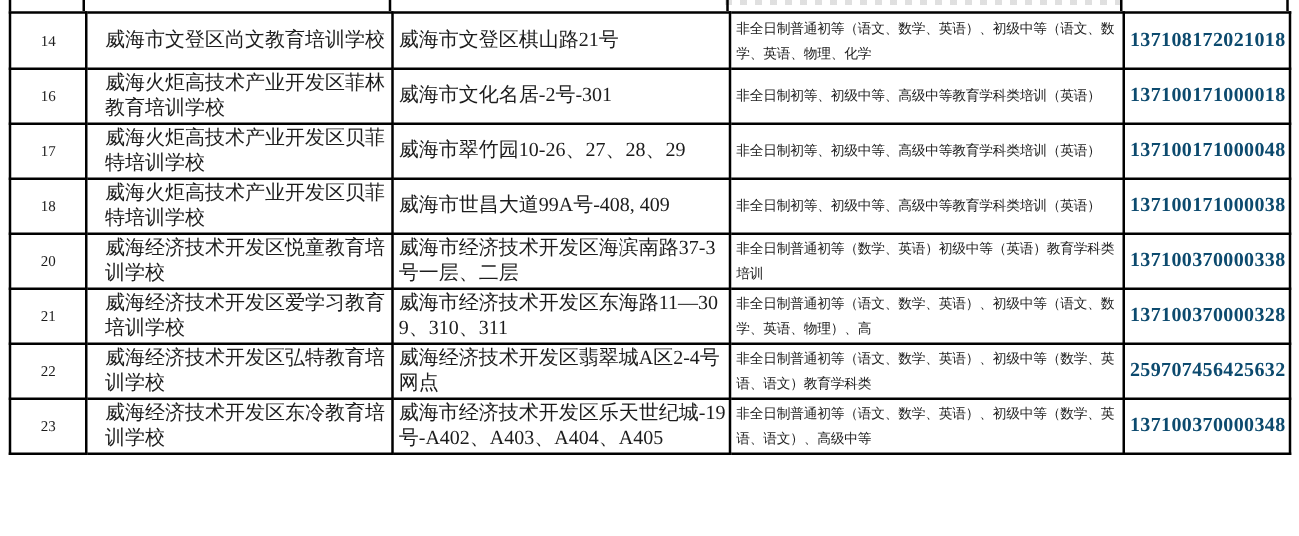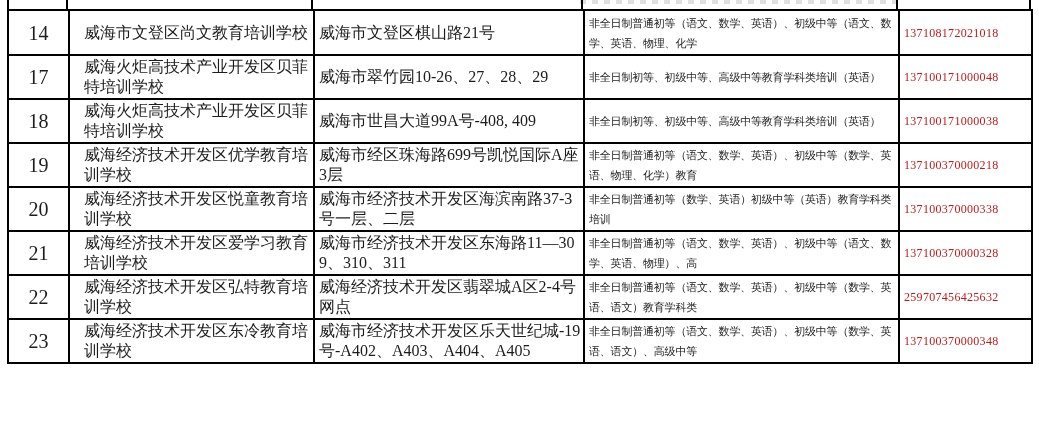--- a/index.html
+++ b/index.html
@@ -30,25 +30,25 @@
   td{
     border:2px solid #000;
     vertical-align:middle;
     font-size:16px;line-height:20px;
     padding:1px 2px 1px 4px;
     word-break:break-all;
     overflow:hidden;
   }
   tr{height:41px;}
   tr.row-tall{height:45px;}
-  td.c-no{text-align:center;padding:0;font-size:20px;}
+  td.c-no{text-align:center;padding:0;font-size:12px;}
   td.c-name{padding-left:14px;}
   td.c-addr{padding-left:4px;margin-left:45px;}
   td.c-scope{font-size:11px;letter-spacing:-0.2px;line-height:20px;}
-  td.c-lic{word-break:keep-all;font-size:12px;letter-spacing:.3px;color:#b91c1c;}
+  td.c-lic{word-break:keep-all;font-size:16px;letter-spacing:.3px;color:#0c4a6e;font-weight:bold;}
 </style>
 </head>
 <body>
 
 <div class="page">
 
   <div class="top-artifact"></div>
   <div class="vtick" style="left:7px"></div>
   <div class="vtick" style="left:66px"></div>
   <div class="vtick" style="left:311px"></div>
@@ -66,39 +66,39 @@
     </colgroup>
     <tbody>
       <tr class="row-tall">
         <td class="c-no">14</td>
         <td class="c-name">威海市文登区尚文教育培训学校</td>
         <td class="c-addr">威海市文登区棋山路21号</td>
         <td class="c-scope">非全日制普通初等（语文、数学、英语）、初级中等（语文、数学、英语、物理、化学</td>
         <td class="c-lic">137108172021018</td>
       </tr>
       <tr>
+        <td class="c-no">16</td>
+        <td class="c-name">威海火炬高技术产业开发区菲林教育培训学校</td>
+        <td class="c-addr">威海市文化名居-2号-301</td>
+        <td class="c-scope">非全日制初等、初级中等、高级中等教育学科类培训（英语）</td>
+        <td class="c-lic">137100171000018</td>
+      </tr>
+      <tr>
         <td class="c-no">17</td>
         <td class="c-name">威海火炬高技术产业开发区贝菲特培训学校</td>
         <td class="c-addr">威海市翠竹园10-26、27、28、29</td>
         <td class="c-scope">非全日制初等、初级中等、高级中等教育学科类培训（英语）</td>
         <td class="c-lic">137100171000048</td>
       </tr>
       <tr>
         <td class="c-no">18</td>
         <td class="c-name">威海火炬高技术产业开发区贝菲特培训学校</td>
         <td class="c-addr">威海市世昌大道99A号-408, 409</td>
         <td class="c-scope">非全日制初等、初级中等、高级中等教育学科类培训（英语）</td>
         <td class="c-lic">137100171000038</td>
-      </tr>
-      <tr>
-        <td class="c-no">19</td>
-        <td class="c-name">威海经济技术开发区优学教育培训学校</td>
-        <td class="c-addr">威海市经区珠海路699号凯悦国际A座3层</td>
-        <td class="c-scope">非全日制普通初等（语文、数学、英语）、初级中等（数学、英语、物理、化学）教育</td>
-        <td class="c-lic">137100370000218</td>
       </tr>
       <tr>
         <td class="c-no">20</td>
         <td class="c-name">威海经济技术开发区悦童教育培训学校</td>
         <td class="c-addr">威海市经济技术开发区海滨南路37-3号一层、二层</td>
         <td class="c-scope">非全日制普通初等（数学、英语）初级中等（英语）教育学科类培训</td>
         <td class="c-lic">137100370000338</td>
       </tr>
       <tr>
         <td class="c-no">21</td>

